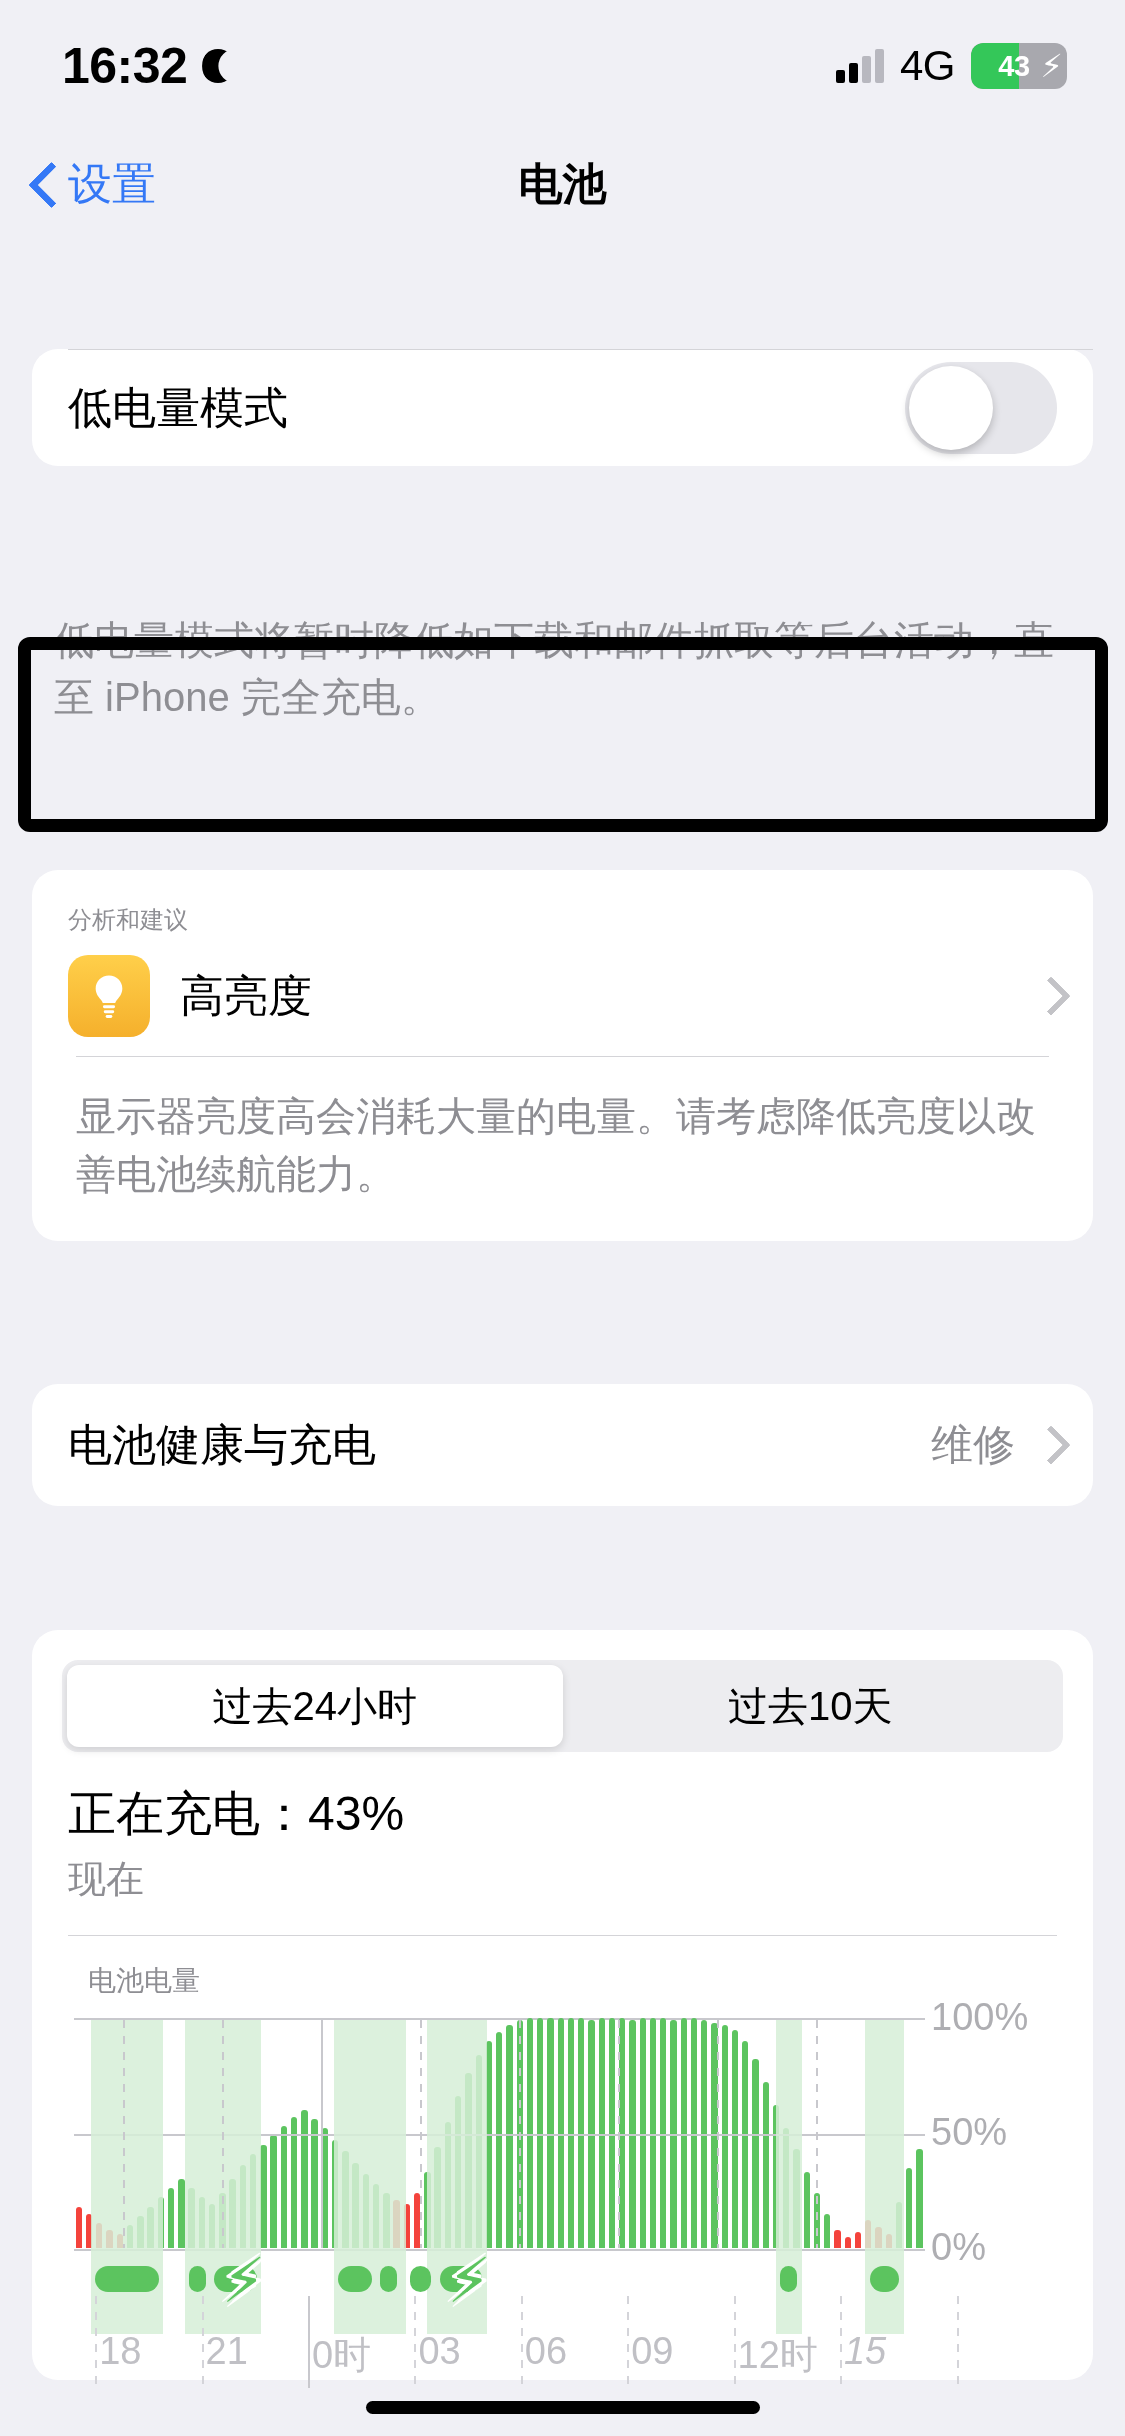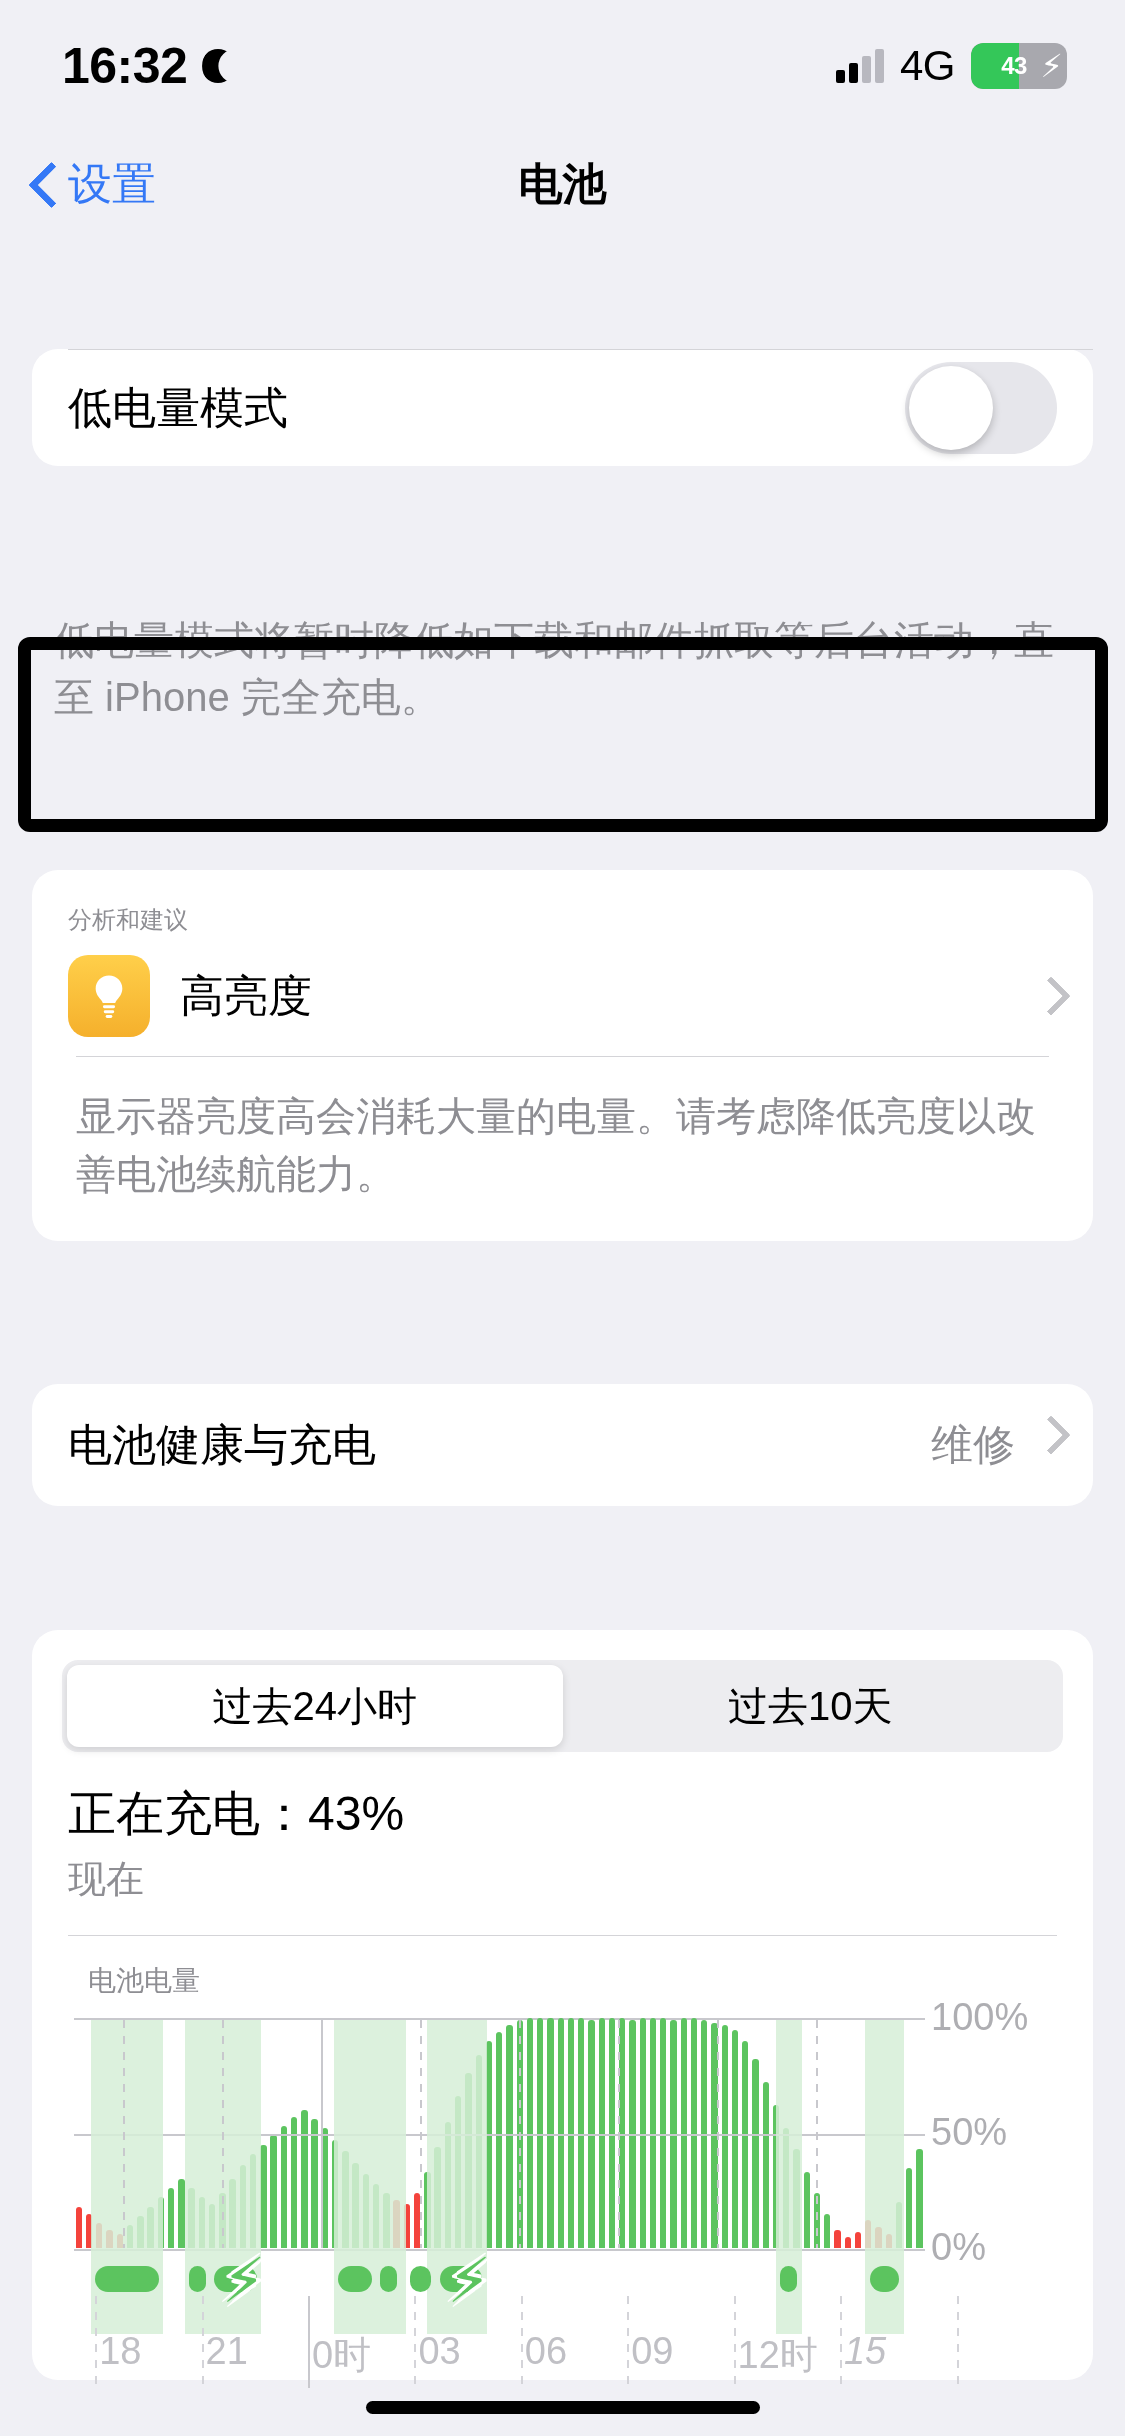--- a/index.html
+++ b/index.html
@@ -43,21 +43,21 @@
   .battery::after{
     content:""; position:absolute; right:-9px; top:15px;
     width:7px; height:16px; border-radius:0 4px 4px 0; background:#a8a8ae;
   }
   .battery .fill{
     position:absolute; left:0; top:0; bottom:0; width:50%;
     background:#34c759; border-radius:12px 0 0 12px;
   }
   .battery .pct{
     position:absolute; left:0; right:0; text-align:center;
-    font-size:24px; font-weight:700; color:#fff; letter-spacing:-0.5px; z-index:3;
+    font-size:29px; font-weight:700; color:#fff; letter-spacing:-0.5px; z-index:3;
     padding-right:10px;
   }
   .battery .bolt{
     position:absolute; right:4px; top:50%; transform:translateY(-50%);
     z-index:4; font-size:32px; color:#fff; line-height:1;
   }
 
   
   .navbar{
     position:absolute; top:132px; left:0; width:1125px; height:104px;
@@ -139,21 +139,21 @@
     content:""; position:absolute; left:0; top:4px;
     width:22px; height:22px;
     border-right:6px solid #c3c3c7; border-top:6px solid #c3c3c7;
     transform:rotate(45deg); border-radius:2px;
   }
   .sugg-desc{
     font-size:40px; line-height:1.45; color:#8e8e93;
     padding:30px 44px 38px 44px;
   }
   .row-value{ font-size:42px; color:#8e8e93; margin-right:22px; }
-  .row-right{ display:flex; align-items:flex-start; }
+  .row-right{ display:flex; align-items:center; }
 
   
   .seg{
     margin:30px 30px 0 30px; height:92px; background:#ededf0;
     border-radius:16px; display:flex; padding:5px; position:relative;
   }
   .seg-item{
     flex:1; display:flex; align-items:center; justify-content:center;
     font-size:40px; color:#000; border-radius:12px; z-index:2;
   }

